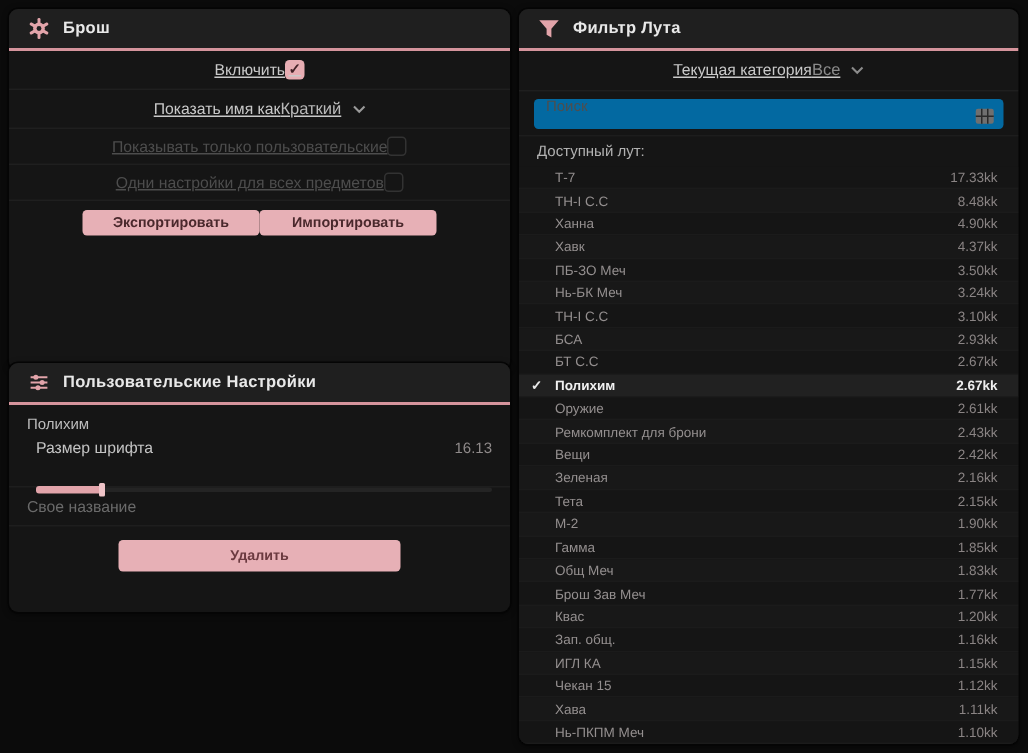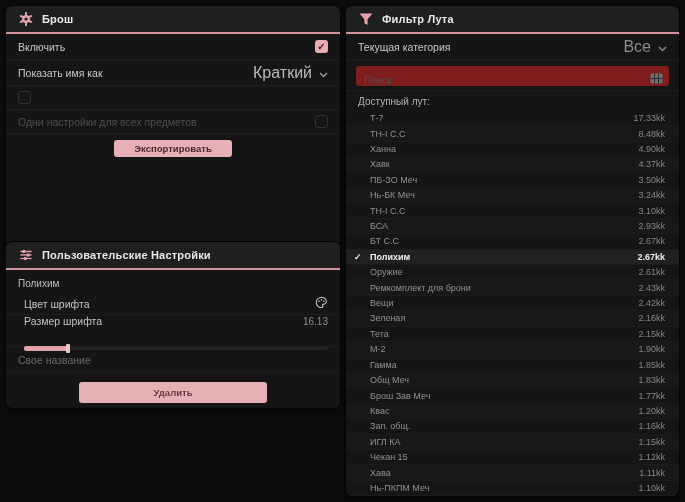--- a/index.html
+++ b/index.html
@@ -28,36 +28,36 @@
     background:#1f1f1f;
     border-bottom:2px solid #d5949c;
     display:flex; align-items:center; gap:9px;
     padding:0 13px;
     font-size:11px; font-weight:bold; color:#e8e8e8;
     letter-spacing:.2px;
   }
   .hdr-icon { display:flex; align-items:center; }
 
   .row {
-    display:flex; align-items:center; justify-content:space-between;
+    display:flex; align-items:center; justify-content:center;
     padding:0 12px;
     border-bottom:1px solid #1f1f1f;
-    font-size:10.5px; color:#c9c9c9;
+    font-size:10.5px; color:#c9c9c9;text-decoration:underline;
   }
   .row.disabled { color:#4d4d4d; }
 
   
   .checkbox {
     width:13px; height:13px; border-radius:3px;
     background:#e7adb3; color:#432227;
     font-size:10px; font-weight:bold; line-height:13px; text-align:center;
   }
   .checkbox.off { background:transparent; border:1px solid #323232; }
 
-  .select { display:flex; align-items:center; gap:7px; color:#b9b9b9; font-size:16px; }
+  .select { display:flex; align-items:center; gap:7px; color:#b9b9b9; font-size:11px; }
   .select.dim { color:#8b8b8b; }
 
   .btn {
     background:#e7b0b6; color:#4a282c;
     border:none; border-radius:3px;
     font-family:inherit; font-size:9.5px; font-weight:bold;
     padding:3px 0; cursor:pointer;
   }
   .btn-pair { display:flex; justify-content:center; margin-top:6px;align-items:center; }
   .btn-pair .btn { width:118px; }
@@ -85,22 +85,22 @@
   }
   .name-input::placeholder { color:#6a6a6a; }
   .delete-wrap { display:flex; justify-content:center; margin-top:9px; }
   #delete-btn { width:188px; padding:5px 0; color:#6b3a40; }
 
   
   #row-category { height:27px; flex:0 0 27px; }
   .search-wrap { flex:0 0 30px; display:flex; align-items:center; padding:0 10px; border-bottom:1px solid #1d1d1d; }
   .search-box {
     position:relative; width:100%; height:20px;
-    background:#7f1d1d; border-radius:3px;
-    display:flex; align-items:flex-end;
+    background:#0369a1; border-radius:3px;
+    display:flex; align-items:flex-start;
   }
   .search-box input {
     flex:1; background:transparent; border:none; outline:none;
     font-family:inherit; font-size:10px; color:#bbb; padding:0 26px 0 8px;
   }
   .search-box input::placeholder { color:#4e4e4e; }
   .search-icon { position:absolute; right:6px; top:4px; }
 
   .list-label { flex:0 0 20px; display:flex; align-items:center; padding:0 12px; font-size:10px; color:#b2b2b2; }
 
@@ -152,30 +152,32 @@
       <span>Краткий</span>
       <span>
         <svg width="9" height="6" viewBox="0 0 9 6">
             <polyline points="1,1 4.5,4.5 8,1" fill="none" stroke="#9a9a9a" stroke-width="1.4"></polyline>
           </svg>
       </span>
     </span>
   </div>
 
   <div class="row disabled" style="height:24px;">
+    <span>Показывать только пользовательские</span>
     <span class="checkbox off"></span>
   </div>
 
   <div class="row disabled" style="height:24px;">
     <span>Одни настройки для всех предметов</span>
     <span class="checkbox off"></span>
   </div>
 
   <div class="btn-pair">
     <button class="btn">Экспортировать</button>
+    <button class="btn">Импортировать</button>
   </div>
 </div>
 
 <div class="panel" id="panel-custom">
   <div class="panel-header">
     <span class="hdr-icon">
       <svg width="14" height="14" viewBox="0 0 20 20">
         <g stroke="#e2a4aa" stroke-width="1.8">
           <line x1="2" y1="5" x2="18" y2="5"></line>
           <line x1="2" y1="10" x2="18" y2="10"></line>
@@ -186,31 +188,20 @@
             <circle cx="13" cy="10" r="2.4"></circle>
             <circle cx="9" cy="15" r="2.4"></circle>
         </g>
       </svg>
     </span>
     <span>Пользовательские Настройки</span>
   </div>
 
   <div class="sub-label">Полихим</div>
 
-  <div class="crow" id="row-font-color">
-    <span>Цвет шрифта</span>
-    <span>
-      <svg width="13" height="13" viewBox="0 0 20 20">
-        <path d="M10 2a8 8 0 100 16c1.6 0 2.1-.9 2.1-1.8 0-.8-.7-1.2-.7-2 0-1 .9-1.7 2-1.7h1.1a4.6 4.6 0 003.1-4.1C17.6 4.9 14.2 2 10 2z" fill="none" stroke="#c6c6c6" stroke-width="1.6"></path>
-        <circle cx="6.4" cy="8.2" r="1.2" fill="#c6c6c6"></circle>
-          <circle cx="10" cy="6" r="1.2" fill="#c6c6c6"></circle>
-          <circle cx="13.6" cy="8.2" r="1.2" fill="#c6c6c6"></circle>
-      </svg>
-    </span>
-  </div>
 
   <div class="crow" id="row-font-size">
     <div class="fs-line">
       <span>Размер шрифта</span>
       <span class="fs-value">16.13</span>
     </div>
     <div class="slider">
       <div class="slider-track"></div>
       <div class="slider-fill"></div>
       <div class="slider-thumb"></div>

